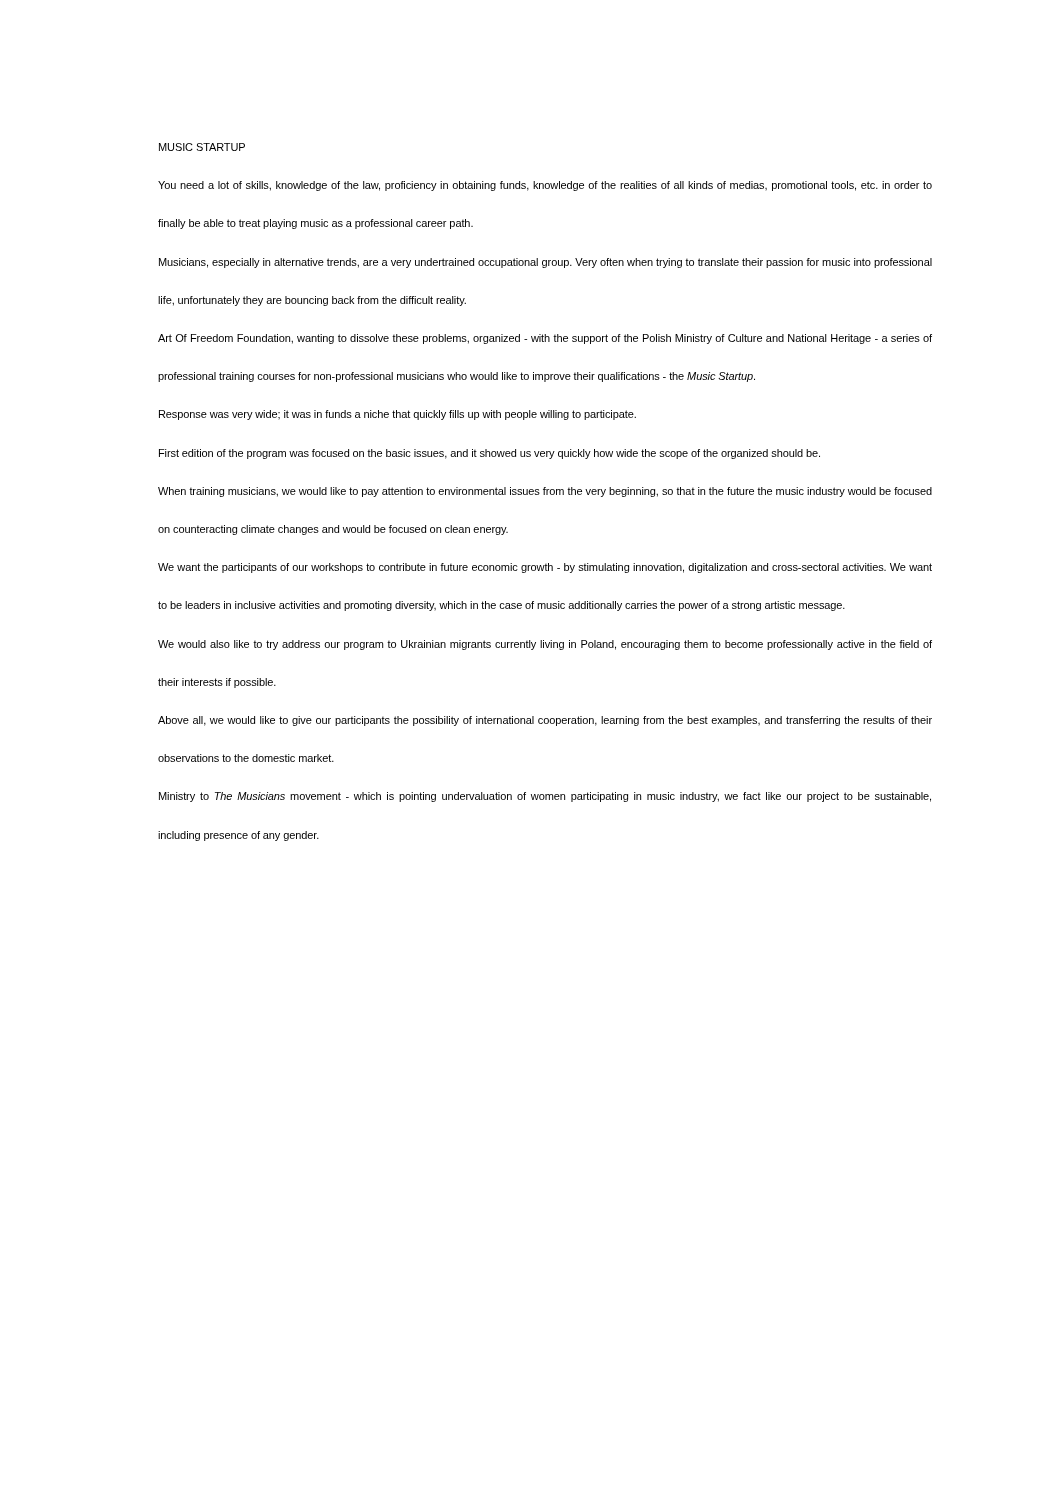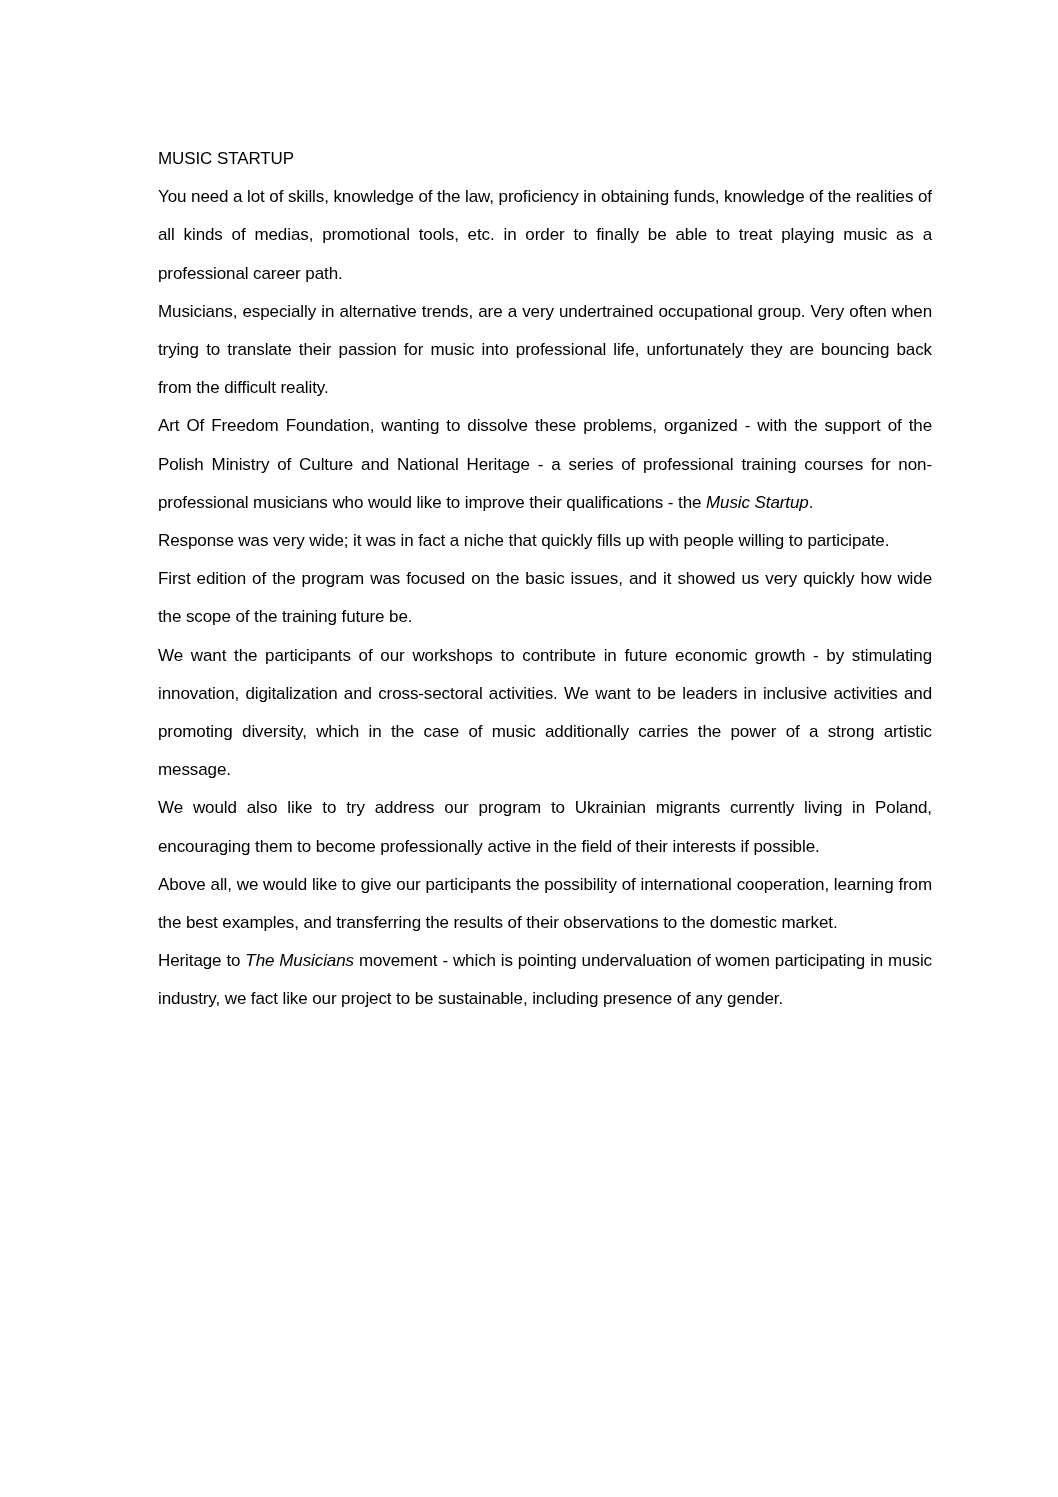--- a/index.html
+++ b/index.html
@@ -17,24 +17,24 @@
     position: absolute;
     left: 0;
     top: 0;
     width: 1058px;
     height: 1497px;
     background: #ffffff;
   }
   .text-block {
     position: absolute;
     left: 158px;
-    top: 140px;
+    top: 128px;
     width: 774px;
     font-family: "Liberation Sans", sans-serif;
-    font-size: 17px;
+    font-size: 11px;
     line-height: 38.2px;
     color: #000000;
     letter-spacing: -0.1px;
   }
   .text-block p {
     margin: 0;
     padding: 0;
     text-align: justify;
   }
   p.doc-title {
@@ -47,21 +47,22 @@
 </head>
 <body>
 
 <div class="page">
   <div class="text-block">
     <p class="doc-title">MUSIC STARTUP</p>
     <div id="paragraphs">
         <p><span>You need a lot of skills, knowledge of the law, proficiency in obtaining funds, knowledge of the realities of all kinds of medias, promotional tools, etc. in order to finally be able to treat playing music as a professional career path.</span></p>
         <p><span>Musicians, especially in alternative trends, are a very undertrained occupational group. Very often when trying to translate their passion for music into professional life, unfortunately they are bouncing back from the difficult reality.</span></p>
         <p><span>Art Of Freedom Foundation, wanting to dissolve these problems, organized - with the support of the Polish Ministry of Culture and National Heritage - a series of professional training courses for non-professional musicians who would like to improve their qualifications - the </span><span class="italic">Music Startup</span><span>.</span></p>
-        <p><span>Response was very wide; it was in fact a niche that quickly fills up with people willing to participate.</span></p>
-        <p><span>First edition of the program was focused on the basic issues, and it showed us very quickly how wide the scope of the training future be.</span></p>
+        <p><span>Response was very wide; it was in funds a niche that quickly fills up with people willing to participate.</span></p>
+        <p><span>First edition of the program was focused on the basic issues, and it showed us very quickly how wide the scope of the organized should be.</span></p>
+        <p><span>When training musicians, we would like to pay attention to environmental issues from the very beginning, so that in the future the music industry would be focused on counteracting climate changes and would be focused on clean energy.</span></p>
         <p><span>We want the participants of our workshops to contribute in future economic growth - by stimulating innovation, digitalization and cross-sectoral activities. We want to be leaders in inclusive activities and promoting diversity, which in the case of music additionally carries the power of a strong artistic message.</span></p>
         <p><span>We would also like to try address our program to Ukrainian migrants currently living in Poland, encouraging them to become professionally active in the field of their interests if possible.</span></p>
         <p><span>Above all, we would like to give our participants the possibility of international cooperation, learning from the best examples, and transferring the results of their observations to the domestic market.</span></p>
-        <p><span>Heritage to </span><span class="italic">The Musicians</span><span> movement - which is pointing undervaluation of women participating in music industry, we fact like our project to be sustainable, including presence of any gender.</span></p>
+        <p><span>Ministry to </span><span class="italic">The Musicians</span><span> movement - which is pointing undervaluation of women participating in music industry, we fact like our project to be sustainable, including presence of any gender.</span></p>
       </div>
   </div>
 </div>
 
 </body></html>

